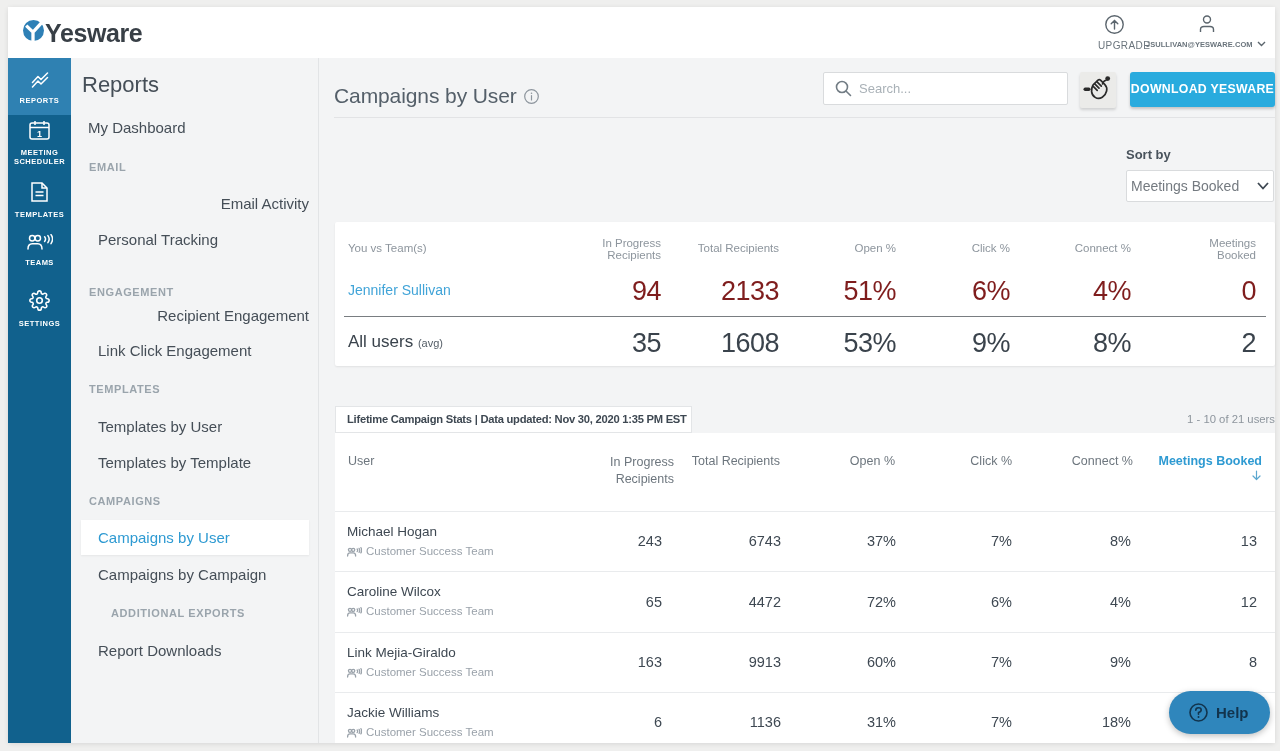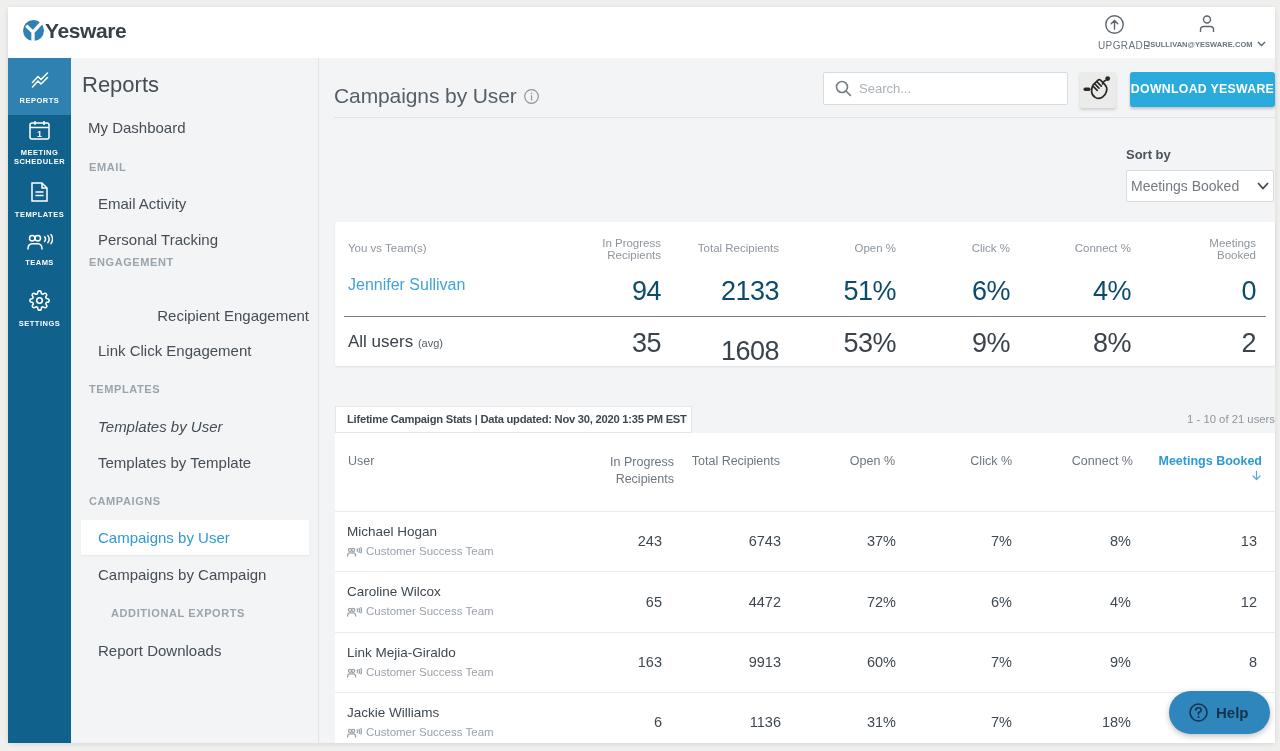--- a/index.html
+++ b/index.html
@@ -7,48 +7,48 @@
 body { font-family:"Liberation Sans", sans-serif; background:#efefee; position:relative; }
 .abs { position:absolute; }
 
 #app { left:8px; top:7px; width:1267px; height:736px; background:#f3f4f5; border-radius:3px; box-shadow:0 1px 5px rgba(0,0,0,0.10); }
 #topbar { left:8px; top:7px; width:1267px; height:51px; background:#fff; }
 #sidebar { left:8px; top:58px; width:63px; height:685px; background:#11618d; }
 #navpanel { left:71px; top:58px; width:248px; height:685px; background:#f3f4f5; border-right:1px solid #e2e4e6; }
 #main { left:319px; top:58px; width:956px; height:685px; background:#f3f4f5; }
 
 #logo { left:23px; top:20px; }
-#logotext { left:45px; top:19px; font-size:21px; font-weight:bold; color:#383f46; letter-spacing:-0.4px; }
+#logotext { left:45px; top:19px; font-size:25px; font-weight:bold; color:#383f46; letter-spacing:-0.4px; }
 .tb-ic { color:#5b656d; }
 #upgrade-ic { left:1105px; top:15px; }
 #upgrade-lb { left:1098px; top:40px; font-size:10px; color:#6a747c; letter-spacing:0.4px; font-weight:normal; }
 #user-ic { left:1199px; top:15px; }
 #user-lb { left:1146px; top:40px; font-size:7.5px; color:#6a747c; letter-spacing:0.05px; font-weight:bold; }
 #user-ch { left:1257px; top:41px; }
 
 .sb-item { left:8px; width:63px; text-align:center; color:#fff; }
 .sb-item .lb { font-size:7.5px; font-weight:bold; letter-spacing:0.5px; line-height:9px; margin-top:4px; }
 #sb-reports { top:58px; height:57px; background:#2f81b2; padding-top:14px; }
 #sb-meeting { top:120px; }
 #sb-templates { top:182px; }
 #sb-teams { top:234px; }
 #sb-settings { top:290px; }
 
 #nav-title { left:82px; top:72px; font-size:22px; color:#454e57; font-weight:500; }
 .nav-item { left:71px; width:238px; height:35px; line-height:35px; padding-left:27px; font-size:15px; color:#454e57; }
 .nav-sec { left:89px; font-size:11px; font-weight:bold; color:#9aa4ac; letter-spacing:0.6px; }
 #ni-dash { top:110px; padding-left:17px; }
 #ns-email { top:161px; }
-#ni-ea { top:186px; }
+#ni-ea { top:186px;text-align:right; }
 #ni-pt { top:222px; }
-#ns-eng { top:256px; }
+#ns-eng { top:286px; }
 #ni-re { top:298px;text-align:right; }
 #ni-lce { top:333px; }
 #ns-tmp { top:383px; }
-#ni-tbu { top:409px;font-style:italic; }
+#ni-tbu { top:409px; }
 #ni-tbt { top:445px; }
 #ns-cmp { top:495px; }
 #ni-cbu { top:520px; left:81px; width:228px; background:#fff; color:#2e9ad2; padding-left:17px; box-shadow:0 1px 2px rgba(0,0,0,0.06); }
 #ni-cbc { top:557px; }
 #ns-add { top:607px;margin-left:22px; }
 #ni-rd { top:633px; }
 
 #h1 { left:334px; top:84px; font-size:21px; color:#545f69; letter-spacing:-0.1px; }
 #h1-info { left:524px; top:89px; }
 #hr1 { left:334px; top:117px; width:941px; height:1px; background:#e2e3e5; }
@@ -65,35 +65,35 @@
 #card1 { left:335px; top:222px; width:940px; height:144px; background:#fff; border-radius:2px; box-shadow:0 1px 2px rgba(0,0,0,0.08); }
 .sumhead { font-size:11.5px; color:#8d959d; text-align:right; }
 .sumhead2 { line-height:12px; }
 #sh-label { left:348px; top:242px; text-align:left; }
 #sh-c1 { top:237px; right:619px; }
 #sh-c2 { top:242px; right:501px; }
 #sh-c3 { top:242px; right:384px; }
 #sh-c4 { top:242px; right:270px; }
 #sh-c5 { top:242px; right:149px; }
 #sh-c6 { top:237px; right:24px; }
-.bluerow { color:#0c4a6e; }
+.bluerow { color:#7f1d1d; }
 .bignum { font-size:27px; text-align:right; letter-spacing:-0.5px; }
-#r1-name { left:348px; top:276px; font-size:16px; color:#41a4d8;text-align:right; }
+#r1-name { left:348px; top:282px; font-size:14px; color:#41a4d8;text-align:right; }
 #r1-c1 { top:276px; right:619px; }
 #r1-c2 { top:276px; right:501px; }
 #r1-c3 { top:276px; right:384px; }
 #r1-c4 { top:276px; right:270px; }
 #r1-c5 { top:276px; right:149px; }
 #r1-c6 { top:276px; right:24px; }
 #carddiv { left:344px; top:316px; width:922px; height:1px; background:#797d81; }
 .darkrow { color:#3a434c; }
 #r2-name { left:348px; top:332px; font-size:17px; color:#3a434c; }
 #r2-name .avg { font-size:11px; color:#555e67; }
 #r2-c1 { top:328px; right:619px; }
-#r2-c2 { top:336px; right:501px; }
+#r2-c2 { top:328px; right:501px; }
 #r2-c3 { top:328px; right:384px; }
 #r2-c4 { top:328px; right:270px; }
 #r2-c5 { top:328px; right:149px; }
 #r2-c6 { top:328px; right:24px; }
 
 #tab { left:335px; top:406px; width:357px; height:27px; background:#fff; border:1px solid #e3e5e7; line-height:25px; padding-left:11px; font-size:11.2px; font-weight:bold; color:#3e4852; letter-spacing:-0.25px; white-space:nowrap; }
 #pag { right:5px; top:413px; font-size:11.3px; color:#8d959d; }
 
 #card2 { left:335px; top:433px; width:940px; height:310px; background:#fff; }
 .th { font-size:12.5px; color:#6d767e; text-align:right; }

